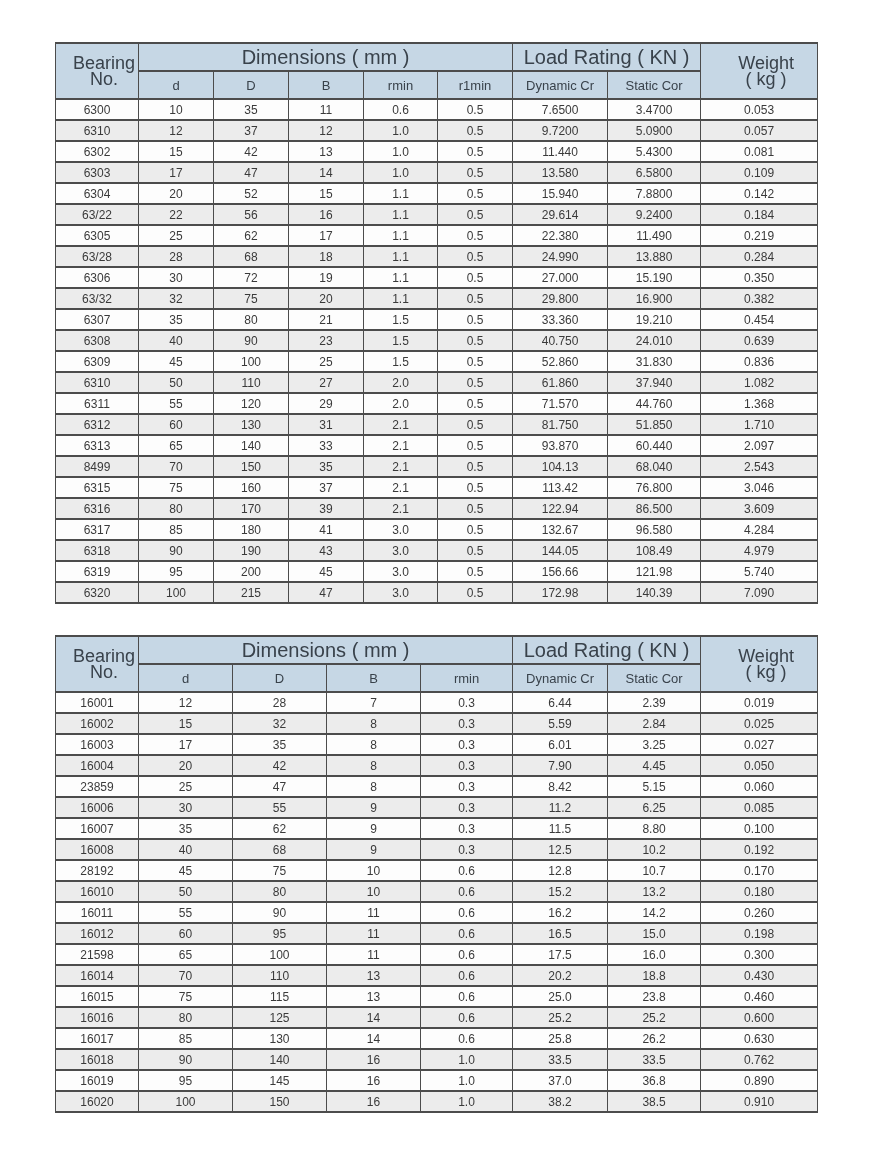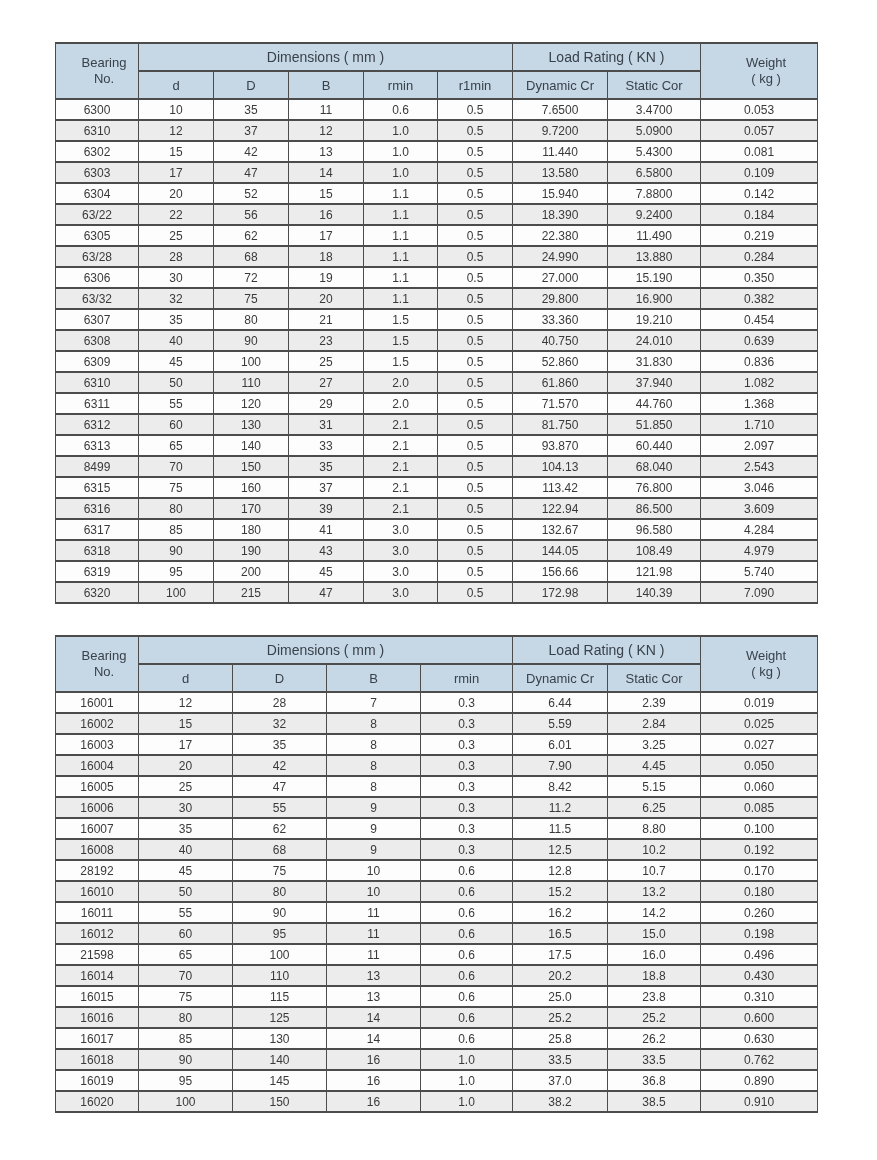--- a/index.html
+++ b/index.html
@@ -32,22 +32,22 @@
     white-space: nowrap;
     overflow: hidden;
   }
   thead th {
     background: #c6d7e5;
     font-weight: normal;
     color: #39424b;
     height: 26px;
     font-size: 13px;
   }
-  th.group-head { font-size: 14px; }
-  th.two-line { line-height: 16px; font-size: 13px; padding-left: 16px; }
+  th.group-head { font-size: 20px; }
+  th.two-line { line-height: 16px; font-size: 18px; padding-left: 16px; }
   tbody td { height: 19px; background: #fdfdfd; }
   tbody tr:nth-child(even) td { background: #ececec; }
 </style>
 </head>
 <body>
 
 <div class="page">
 
   <section class="spec spec-1">
     <table>
@@ -141,21 +141,21 @@
             <td>7.8800</td>
             <td>0.142</td>
           </tr>
           <tr>
             <td>63/22</td>
             <td>22</td>
             <td>56</td>
             <td>16</td>
             <td>1.1</td>
             <td>0.5</td>
-            <td>18.390</td>
+            <td>29.614</td>
             <td>9.2400</td>
             <td>0.184</td>
           </tr>
           <tr>
             <td>6305</td>
             <td>25</td>
             <td>62</td>
             <td>17</td>
             <td>1.1</td>
             <td>0.5</td>
@@ -423,21 +423,21 @@
             <td>16004</td>
             <td>20</td>
             <td>42</td>
             <td>8</td>
             <td>0.3</td>
             <td>7.90</td>
             <td>4.45</td>
             <td>0.050</td>
           </tr>
           <tr>
-            <td>16005</td>
+            <td>23859</td>
             <td>25</td>
             <td>47</td>
             <td>8</td>
             <td>0.3</td>
             <td>8.42</td>
             <td>5.15</td>
             <td>0.060</td>
           </tr>
           <tr>
             <td>16006</td>
@@ -510,41 +510,41 @@
             <td>0.198</td>
           </tr>
           <tr>
             <td>21598</td>
             <td>65</td>
             <td>100</td>
             <td>11</td>
             <td>0.6</td>
             <td>17.5</td>
             <td>16.0</td>
-            <td>0.496</td>
+            <td>0.300</td>
           </tr>
           <tr>
             <td>16014</td>
             <td>70</td>
             <td>110</td>
             <td>13</td>
             <td>0.6</td>
             <td>20.2</td>
             <td>18.8</td>
             <td>0.430</td>
           </tr>
           <tr>
             <td>16015</td>
             <td>75</td>
             <td>115</td>
             <td>13</td>
             <td>0.6</td>
             <td>25.0</td>
             <td>23.8</td>
-            <td>0.310</td>
+            <td>0.460</td>
           </tr>
           <tr>
             <td>16016</td>
             <td>80</td>
             <td>125</td>
             <td>14</td>
             <td>0.6</td>
             <td>25.2</td>
             <td>25.2</td>
             <td>0.600</td>

